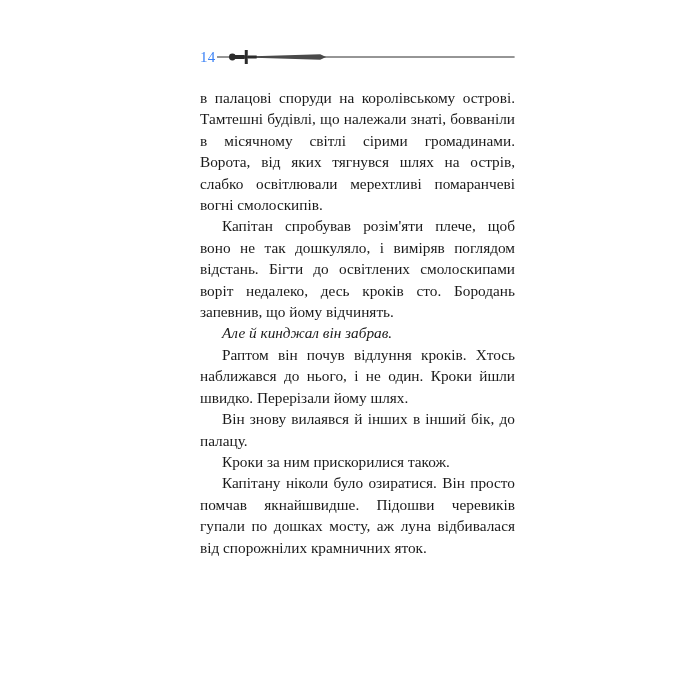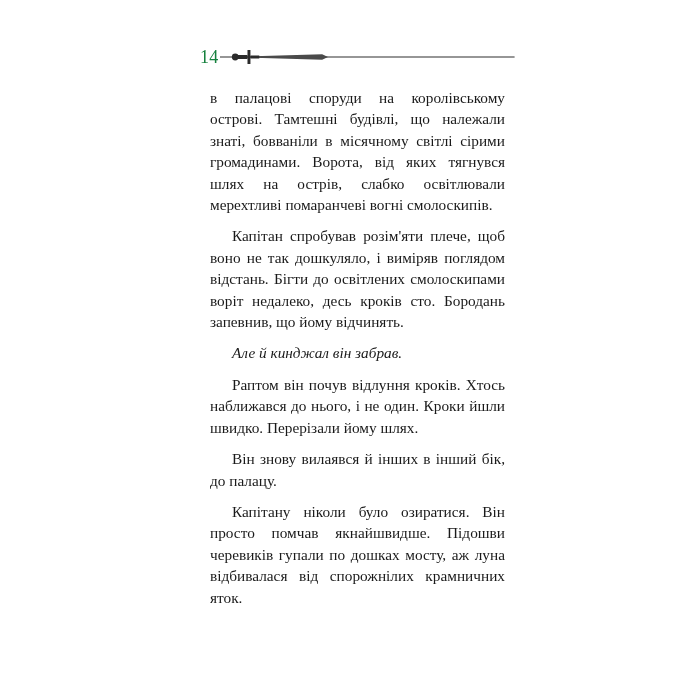--- a/index.html
+++ b/index.html
@@ -22,44 +22,44 @@
     padding: 40px 0 0 0;
   }
   .page-header {
     display: flex;
     align-items: center;
     margin-left: 200px;
     margin-right: 185px;
     height: 34px;
   }
   .folio {
-    font-size: 18px;
+    font-size: 15px;
     line-height: 1;
-    color: #15803d;
+    color: #3b82f6;
     letter-spacing: 0.2px;
     margin-right: 2px;
     font-family: "Liberation Serif", "DejaVu Serif", serif;
   }
   .ornament {
     flex: 1;
     position: relative;
     height: 22px;
   }
   .ornament svg {
     display: block;
     width: 100%;
     height: 22px;
   }
   .text-block {
     margin: 13px 0 0 0;
     padding-left: 200px;
     padding-right: 185px;
   }
   p.para {
-    margin: 10px;
+    margin: 0;
     font-size: 15.3px;
     line-height: 21.4px;
     text-align: justify;
     text-indent: 22px;
     hyphens: manual;
     font-family: "Liberation Serif", "DejaVu Serif", serif;
   }
   p.para.first {
     text-indent: 0;
   }
@@ -89,17 +89,18 @@
       </svg>
     </div>
   </div>
 
   <div class="text-block">
     <p class="para first">в палацові споруди на королівському острові. Тамтешні будівлі, що належали знаті, бовваніли в місячному світлі сірими громадинами. Ворота, від яких тягнувся шлях на острів, слабко освітлювали мерехтливі помаранчеві вогні смолоскипів.</p>
     <p class="para">Капітан спробував розім'яти плече, щоб воно не так дошкуляло, і виміряв поглядом відстань. Бігти до освітлених смолоскипами воріт недалеко, десь кроків сто. Бородань запевнив, що йому відчинять.</p>
     <p class="para italic">Але й кинджал він забрав.</p>
     <p class="para">Раптом він почув відлуння кроків. Хтось наближався до нього, і не один. Кроки йшли швидко. Перерізали йому шлях.</p>
     <p class="para">Він знову вилаявся й інших в інший бік, до палацу.</p>
+    <p class="para">Кроки за ним прискорилися також.</p>
     <p class="para">Капітану ніколи було озиратися. Він просто помчав якнайшвидше. Підошви черевиків гупали по дошках мосту, аж луна відбивалася від спорожнілих крамничних яток.</p>
 
   </div>
 
 </div>
 
 </body></html>

